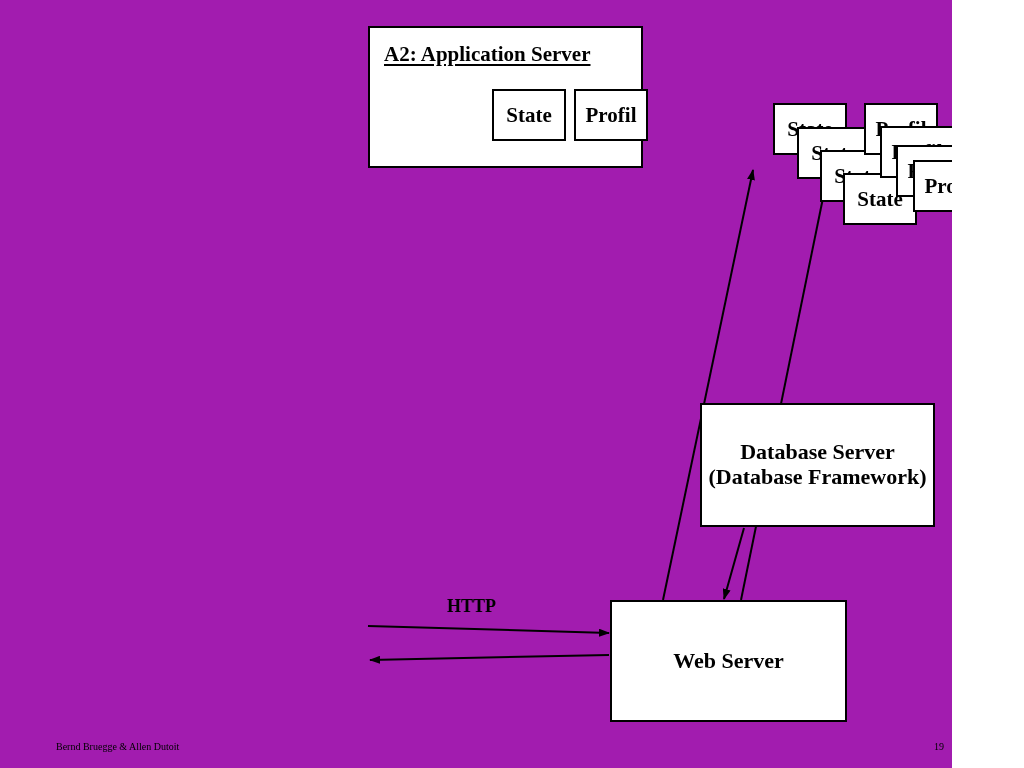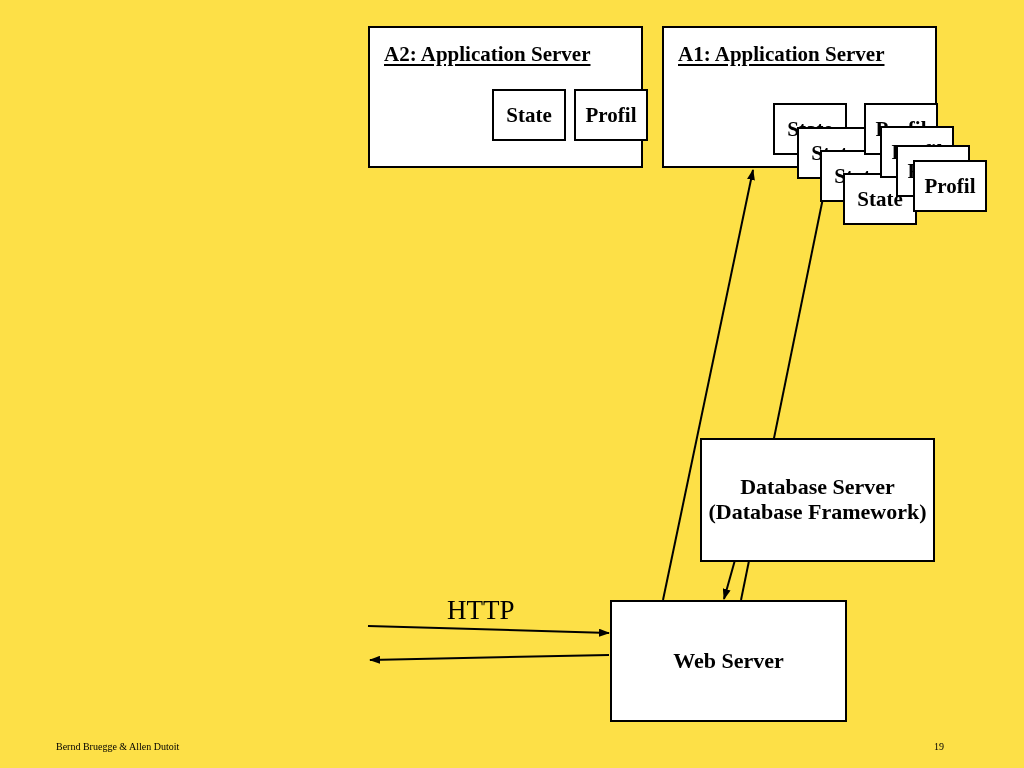--- a/index.html
+++ b/index.html
@@ -2,23 +2,23 @@
 <html><head>
 <meta charset="utf-8">
 <style>
   html, body {
     margin: 0;
     padding: 0;
     background: #ffffff;
   }
   #slide {
     position: relative;
-    width: 1024px;
+    width: 952px;
     height: 768px;
-    background: #fde047;
+    background: #a21caf;
     overflow: hidden;
     font-family: "Liberation Serif", "DejaVu Serif", serif;
     color: #000000;
   }
 
   
   .node {
     position: absolute;
     box-sizing: border-box;
     background: #ffffff;
@@ -66,22 +66,22 @@
     font-size: 21px;
     line-height: 1;
   }
 
   
   .lbl-lg { font-size: 22px; }
 
   
   .edge-label {
     position: absolute;
-    font-weight: normal;
-    font-size: 27px;
+    font-weight: bold;
+    font-size: 18px;
     white-space: nowrap;
     line-height: 1;
     text-align: right;
   }
 
   
   #edges {
     position: absolute;
     left: 0;
     top: 0;
@@ -131,23 +131,20 @@
     <div class="appserver-title">A2: Application Server</div>
   </div>
 
   <div class="objbox" style="left:492px; top:89px; width:74px; height:52px;">
     <div class="objbox-label">State</div>
   </div>
   <div class="objbox" style="left:574px; top:89px; width:74px; height:52px;">
     <div class="objbox-label">Profil</div>
   </div>
 
-  <div class="node appserver" style="left:662px; top:26px; width:275px; height:142px;">
-    <div class="appserver-title">A1: Application Server</div>
-  </div>
 
   <div class="objbox" style="left:773px; top:103px; width:74px; height:52px;">
     <div class="objbox-label">State</div>
   </div>
   <div class="objbox" style="left:797px; top:127px; width:74px; height:52px;">
     <div class="objbox-label">State</div>
   </div>
   <div class="objbox" style="left:820px; top:150px; width:74px; height:52px;">
     <div class="objbox-label">State</div>
   </div>
@@ -161,21 +158,21 @@
   <div class="objbox" style="left:880px; top:126px; width:74px; height:52px;">
     <div class="objbox-label">Profil</div>
   </div>
   <div class="objbox" style="left:896px; top:145px; width:74px; height:52px;">
     <div class="objbox-label">Profil</div>
   </div>
   <div class="objbox" style="left:913px; top:160px; width:74px; height:52px;">
     <div class="objbox-label">Profil</div>
   </div>
 
-  <div class="node" style="left:700px; top:403px; width:235px; height:124px;margin-top:35px;">
+  <div class="node" style="left:700px; top:403px; width:235px; height:124px;">
     <div class="node-label lbl-lg">
       <span>Database Server</span><br>
       <span>(Database Framework)</span>
     </div>
   </div>
 
   <div class="node" style="left:610px; top:600px; width:237px; height:122px;">
     <div class="node-label lbl-lg">Web Server</div>
   </div>
 

